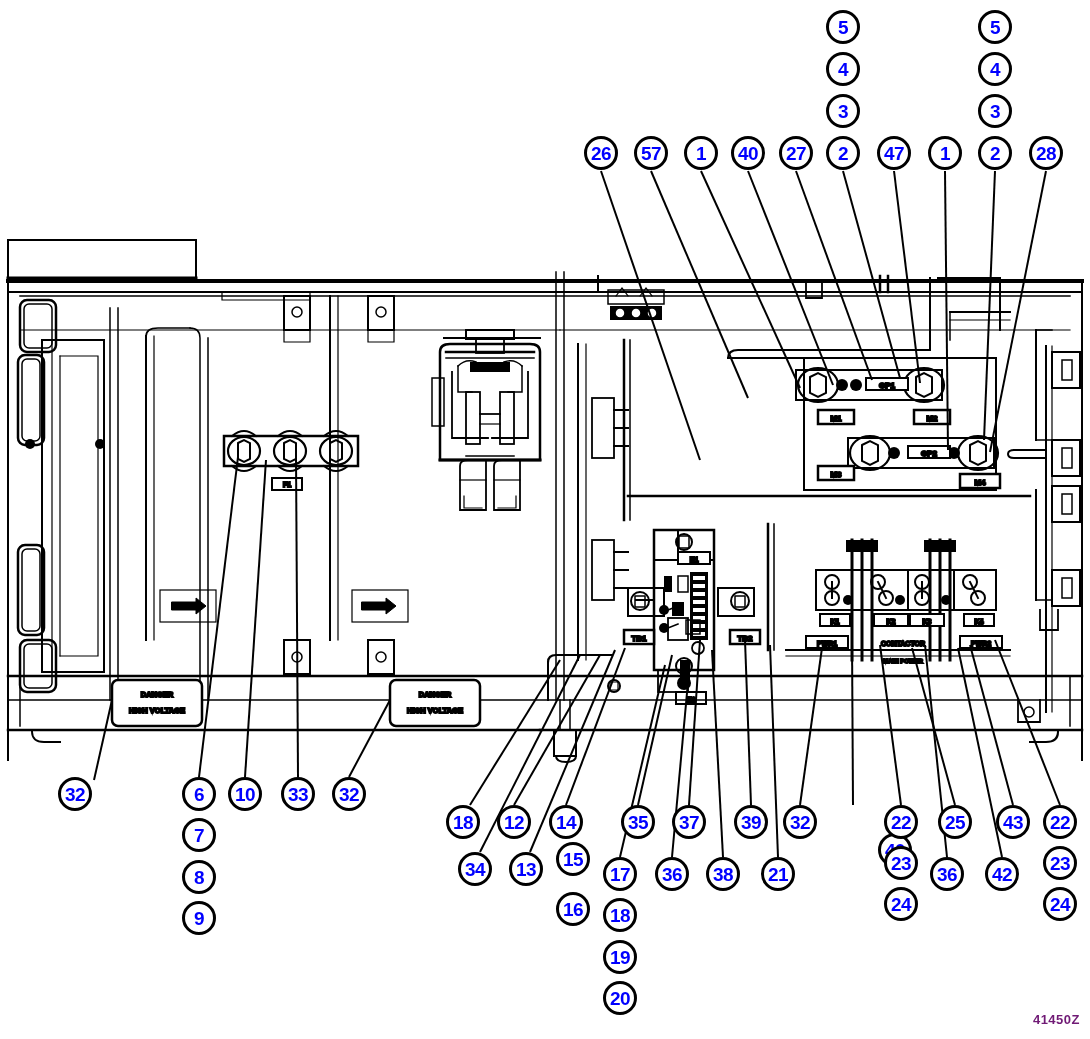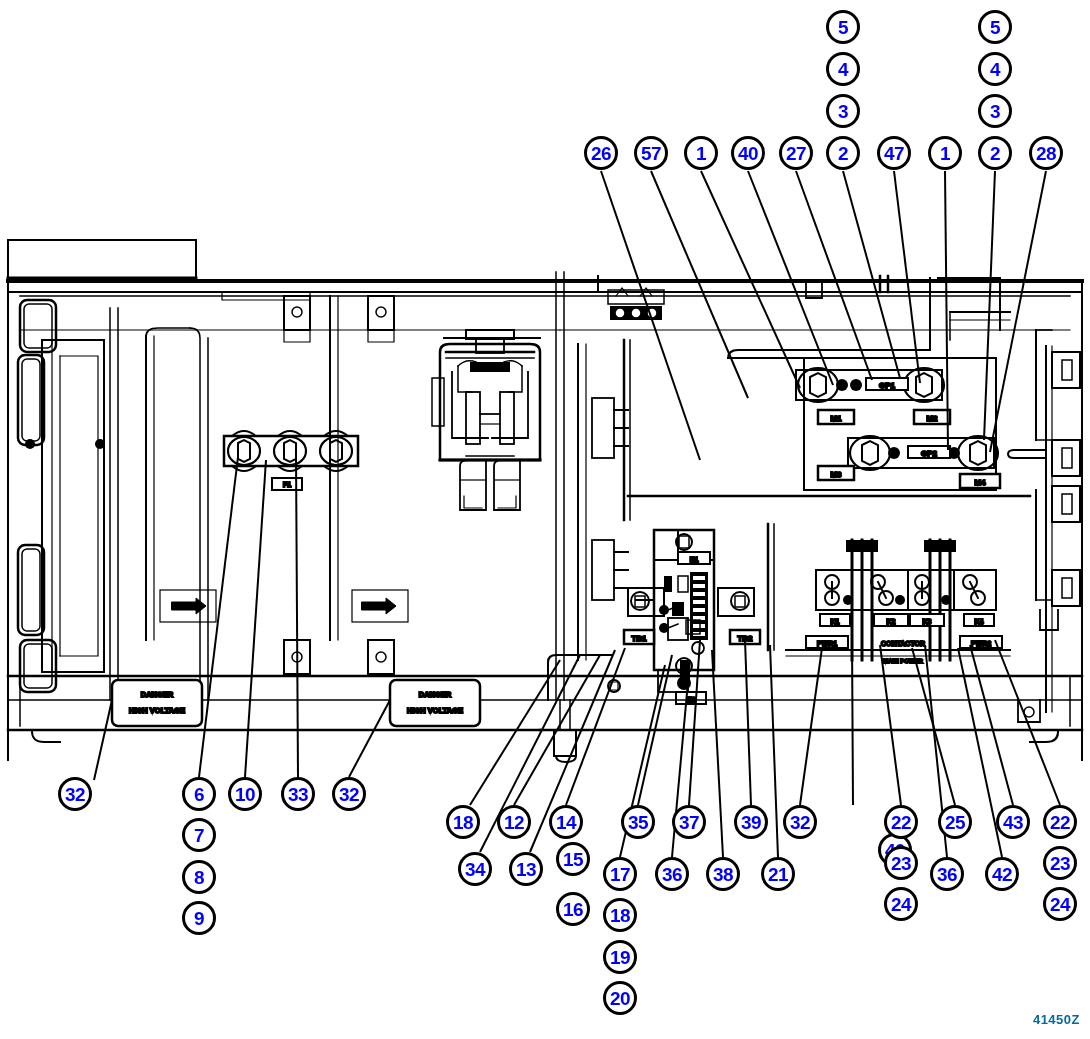--- a/index.html
+++ b/index.html
@@ -4,21 +4,21 @@
 <style>
   html,body{margin:0;padding:0;background:#ffffff;}
   body{font-family:"Liberation Sans",sans-serif;}
   #page{position:relative;width:1090px;height:1039px;background:#ffffff;overflow:hidden;}
   #sheet{position:absolute;left:0;top:0;width:1090px;height:1039px;}
   .callout{position:absolute;width:34px;height:34px;border:3px solid #000000;border-radius:50%;
            background:#ffffff;box-sizing:border-box;display:flex;align-items:center;justify-content:center;
            color:#0000ff;font-weight:bold;font-size:19px;font-family:"Liberation Sans",sans-serif;
            line-height:1;letter-spacing:-0.5px;z-index:40;}
   .dwgno{position:absolute;right:10px;bottom:12px;font-family:"Liberation Sans",sans-serif;
-         font-size:13px;font-weight:bold;color:#0369a1;letter-spacing:0.5px;z-index:30;margin-left:12px;}
+         font-size:13px;font-weight:bold;color:#701a75;letter-spacing:0.5px;z-index:30;margin-left:12px;}
   .lbl{fill:#000000;font-family:"Liberation Sans",sans-serif;font-weight:bold;}
 </style>
 </head>
 <body>
 
 <div id="page">
 
   <svg id="sheet" viewBox="0 0 1090 1039">
     <g fill="none" stroke="#000000" stroke-width="2" stroke-linejoin="miter" stroke-linecap="square">
 

